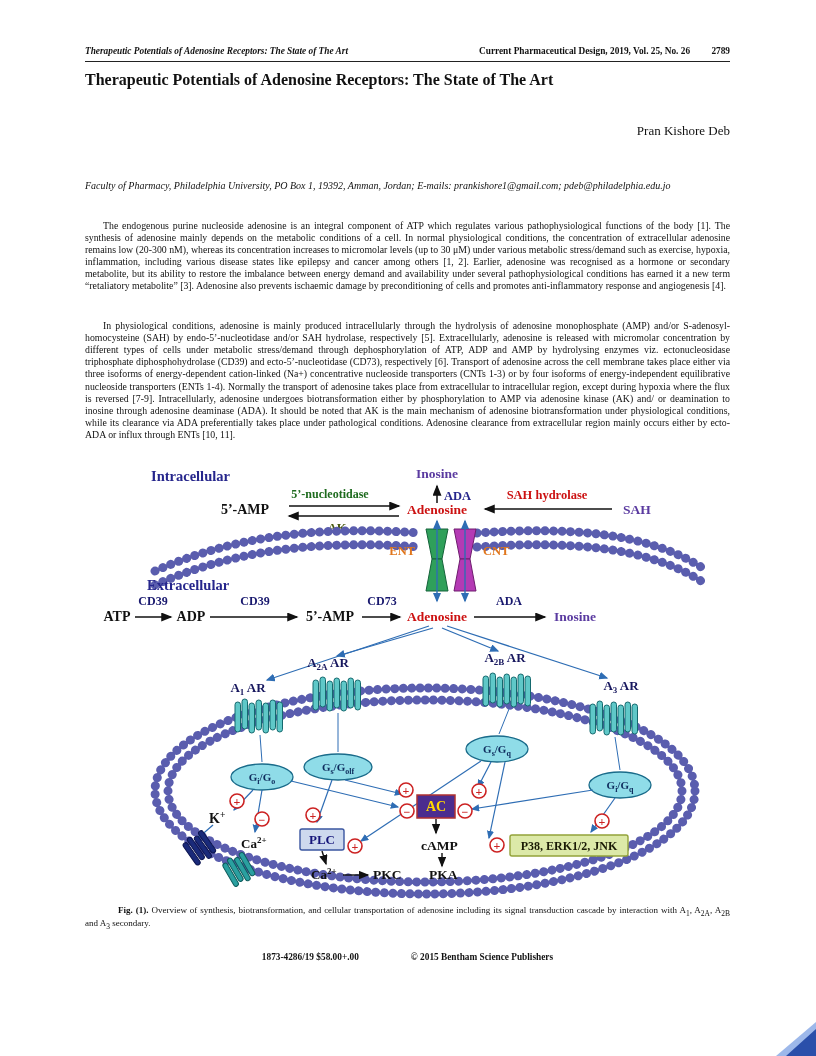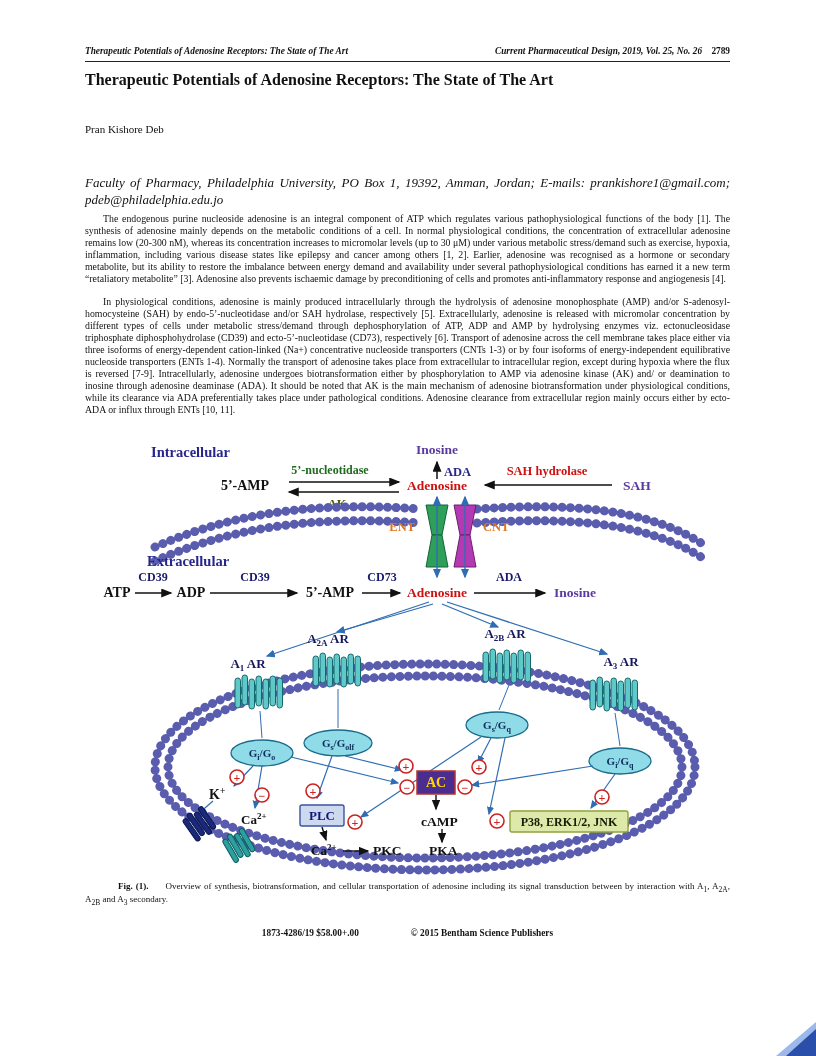--- a/index.html
+++ b/index.html
@@ -6,38 +6,38 @@
   body{width:816px;height:1056px;background:#ffffff;overflow:hidden;
        font-family:"Liberation Serif", serif;color:#111;position:relative;}
   .page{position:relative;width:816px;height:1056px;}
   .content{padding:46px 86px 0 85px;}
 
   
   .hdr{display:flex;justify-content:space-between;align-items:flex-end;
        border-bottom:1.4px solid #222;padding-bottom:5px;}
   .hdr .hl{font-style:italic;font-weight:bold;font-size:9.3px;}
   .hdr .hr{font-size:9.3px;white-space:nowrap;}
-  .hdr .hr .jrnl{font-style:italic;font-weight:bold;}
-  .hdr .hr .pgno{font-weight:bold;margin-left:7px;}
+  .hdr .hr .jrnl{font-weight:bold;}
+  .hdr .hr .pgno{font-weight:bold;margin-left:19px;}
 
   .section-label{text-align:center;font-weight:bold;font-size:12.5px;margin-top:17px;}
   .title{font-weight:bold;font-size:16px;margin-top:9px;}
-  .author{font-size:11px;margin-top:34px;}
-  .affil{font-style:italic;font-size:13px;margin-top:40px;text-align:justify;line-height:1.3;}
-
-  .para{font-size:9.8px;line-height:1.23;text-align:justify;margin-top:11px;
+  .author{font-size:13px;margin-top:34px;text-align:right;}
+  .affil{font-style:italic;font-size:10px;margin-top:40px;text-align:justify;line-height:1.3;}
+
+  .para{font-size:9.8px;line-height:1.23;text-align:justify;margin-top:28px;
         text-indent:18px;}
-  .para:first-of-type{margin-top:4px;}
+  .para:first-of-type{margin-top:28px;}
 
   .figwrap{margin-top:18px;text-align:center;}
   svg{display:block;margin:0 auto;}
   svg text{font-family:"Liberation Serif", serif;font-weight:bold;}
 
   .figcap{font-size:9px;line-height:1.3;text-align:justify;margin-top:4px;}
-  .figlead{font-weight:bold;margin-right:17px;padding-left:33px;}
+  .figlead{font-weight:bold;margin-right:3px;padding-left:33px;}
 
   .footer{display:flex;justify-content:center;gap:52px;margin-top:20px;
           font-weight:bold;font-size:9.3px;align-items:flex-end;}
 
   .corner-light{position:absolute;right:0;bottom:0;width:0;height:0;
       border-bottom:34px solid #9db8ea;border-left:40px solid transparent;}
   .corner-dark{position:absolute;right:0;bottom:0;width:0;height:0;
       border-bottom:27px solid #2a4faa;border-left:30px solid transparent;}
 </style>
 </head>
@@ -257,21 +257,21 @@
               <text x="412" y="390.5" fill="#cc2222" text-anchor="middle">+</text>
             </g>
           <g>
               <circle cx="517" cy="362" r="7" fill="#fff" stroke="#cc2222" stroke-width="1.6"></circle>
               <text x="517" y="366.5" fill="#cc2222" text-anchor="middle">+</text>
             </g>
         </g>
       </svg>
     </div>
 
-    <p class="figcap"><span class="figlead">Fig. (1).</span><span><span>Overview of synthesis, biotransformation, and cellular transportation of adenosine including its signal transduction between by interaction with A</span><sub>1</sub><span>, A</span><sub>2A</sub><span>, A</span><sub>2B</sub><span> and A</span><sub>3</sub><span> secondary.</span></span></p>
+    <p class="figcap"><span class="figlead">Fig. (1).</span><span><span>Overview of synthesis, biotransformation, and cellular transportation of adenosine including its signal transduction cascade by interaction with A</span><sub>1</sub><span>, A</span><sub>2A</sub><span>, A</span><sub>2B</sub><span> and A</span><sub>3</sub><span> secondary.</span></span></p>
 
     <div class="footer">
       <span>1873-4286/19 $58.00+.00</span>
       <span>© 2015 Bentham Science Publishers</span>
     </div>
   </div>
 
   <div class="corner-light"></div>
   <div class="corner-dark"></div>
 </div>

